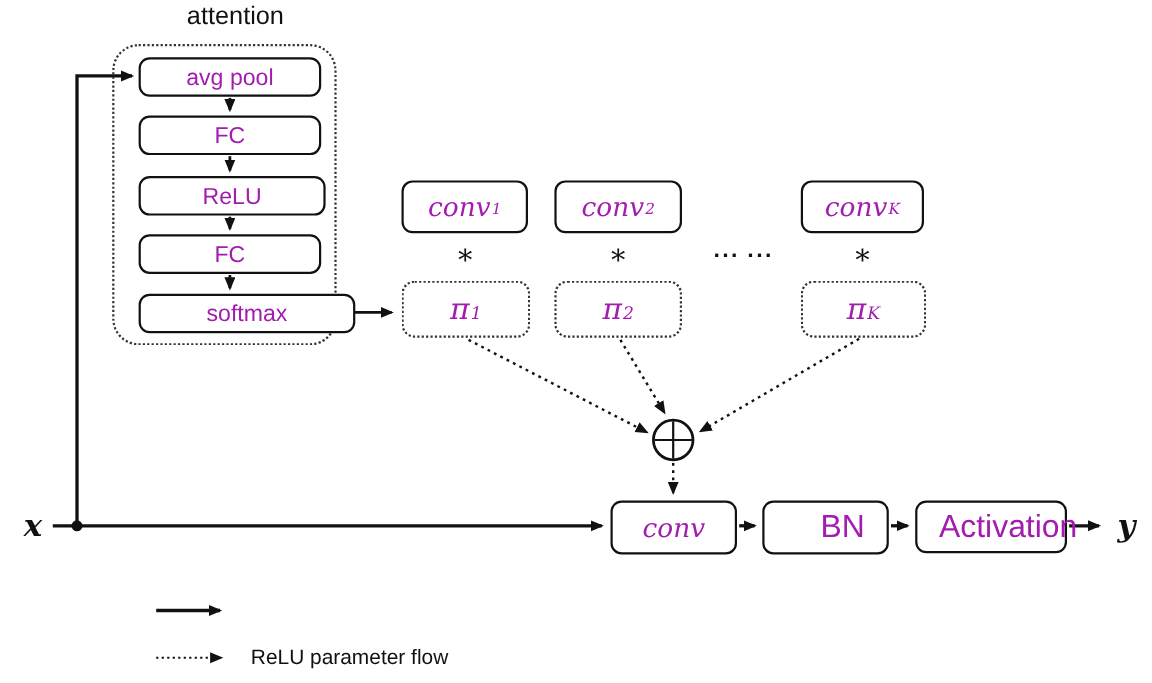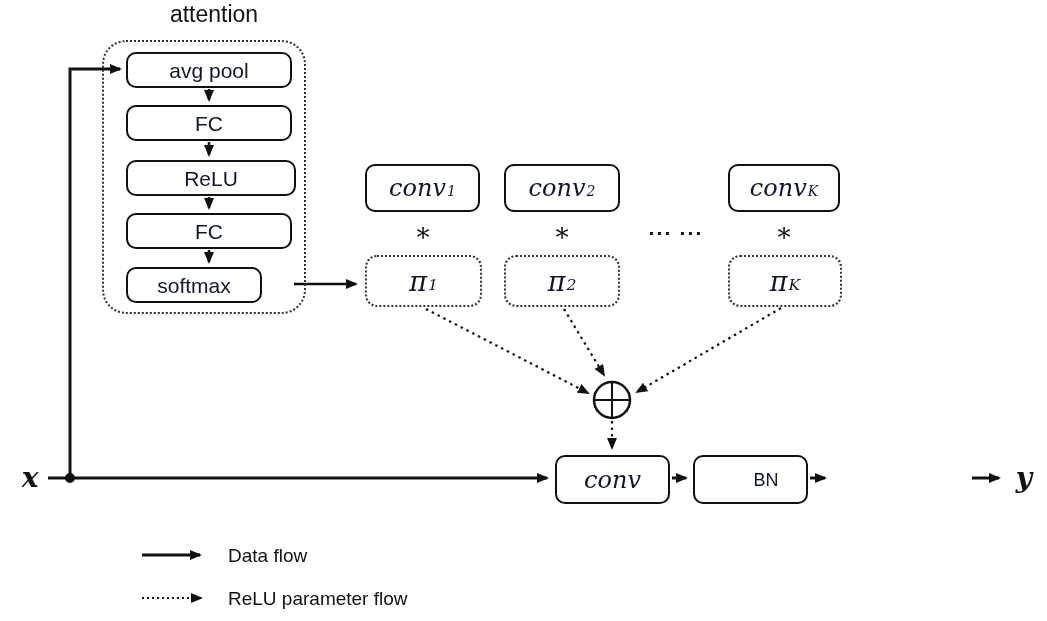--- a/index.html
+++ b/index.html
@@ -7,33 +7,33 @@
   #canvas {
     position:relative; width:1047px; height:621px;
     background:#ffffff; overflow:hidden;
     font-family:"Liberation Sans", sans-serif; color:#111;
   }
   #wires { position:absolute; left:0; top:0; z-index:1; }
   .node {
     position:absolute; z-index:2; background:#fff;
     border:2.5px solid #111; border-radius:10px;
     display:flex; align-items:center; justify-content:center;
-    color:#0f172a; line-height:1;
+    color:#a21caf; line-height:1;
   }
   .node.dotted { border:2px dotted #333; border-radius:12px; }
   .attn-frame {
     position:absolute; z-index:1;
     border:2px dotted #333; border-radius:24px;
   }
   .floating {
     position:absolute; z-index:2; color:#111; line-height:1;
     display:flex; align-items:center; justify-content:center;
   }
   .sans21 { font-size:21px; }
-  .sans22 { font-size:18px;padding-left:31px; }
+  .sans22 { font-size:29px;padding-left:31px; }
   .math { font-family:"DejaVu Serif", serif; font-style:italic; }
   .math24 { font-size:24px; }
   .math27 { font-size:27px; }
   .mathbold { font-family:"DejaVu Serif", serif; font-style:italic; font-weight:bold; font-size:28px; }
   .sub { font-size:0.58em; display:inline-block; transform:translateY(0.28em); margin-left:1px; }
   .star { font-family:"DejaVu Serif", serif; font-size:26px; }
   .dots { font-weight:bold; font-size:21px; letter-spacing:1px; }
   .attn-title { font-size:23px; }
   .legend-text { font-size:19px; justify-content:flex-start; }
 </style>
@@ -80,21 +80,21 @@
     <line x1="142" y1="598" x2="201" y2="598" stroke="#111" stroke-width="1.8" stroke-dasharray="2 3" marker-end="url(#ah)"></line>
   </svg>
 
   <div class="floating attn-title" style="left:112px; top:3px; width:204px;">attention</div>
   <div class="attn-frame" style="left:102px; top:40px; width:204px; height:274px;"></div>
 
   <div class="node sans21" style="left:126px; top:52px;  width:166px; height:36px;">avg pool</div>
   <div class="node sans21" style="left:126px; top:105px; width:166px; height:36px;">FC</div>
   <div class="node sans21" style="left:126px; top:160px; width:170px; height:36px;">ReLU</div>
   <div class="node sans21" style="left:126px; top:213px; width:166px; height:36px;">FC</div>
-  <div class="node sans21" style="left:126px; top:267px; width:136px; height:36px;">softmax</div>
+  <div class="node sans21" style="left:126px; top:267px; width:197px; height:36px;">softmax</div>
 
   <div class="node math math24" style="left:365px; top:164px; width:115px; height:48px;">
     <span>conv</span>
       <span class="sub">1</span>
   </div>
   <div class="node math math24" style="left:504px; top:164px; width:116px; height:48px;">
     <span>conv</span>
       <span class="sub">2</span>
   </div>
   <div class="node math math24" style="left:728px; top:164px; width:112px; height:48px;">
@@ -116,18 +116,18 @@
       <span class="sub">2</span>
   </div>
   <div class="node dotted math math27" style="left:728px; top:255px; width:114px; height:52px;">
     <span>π</span>
       <span class="sub">K</span>
   </div>
 
   <div class="floating mathbold" style="left:14px; top:461px; width:32px; height:34px;">x</div>
   <div class="node math math24" style="left:555px; top:455px; width:115px; height:49px;">conv</div>
   <div class="node sans22" style="left:693px; top:455px; width:115px; height:49px;">BN</div>
+  <div class="node sans22" style="left:832px; top:455px; width:138px; height:48px;">Activation</div>
   <div class="floating mathbold" style="left:1008px; top:461px; width:32px; height:34px;">y</div>
 
-  <div class="floating legend-text" style="left:228px; top:544px; width:220px; height:22px;">Data flow</div>
   <div class="floating legend-text" style="left:228px; top:587px; width:260px; height:22px;">ReLU parameter flow</div>
 
 </div>
 
 </body></html>

